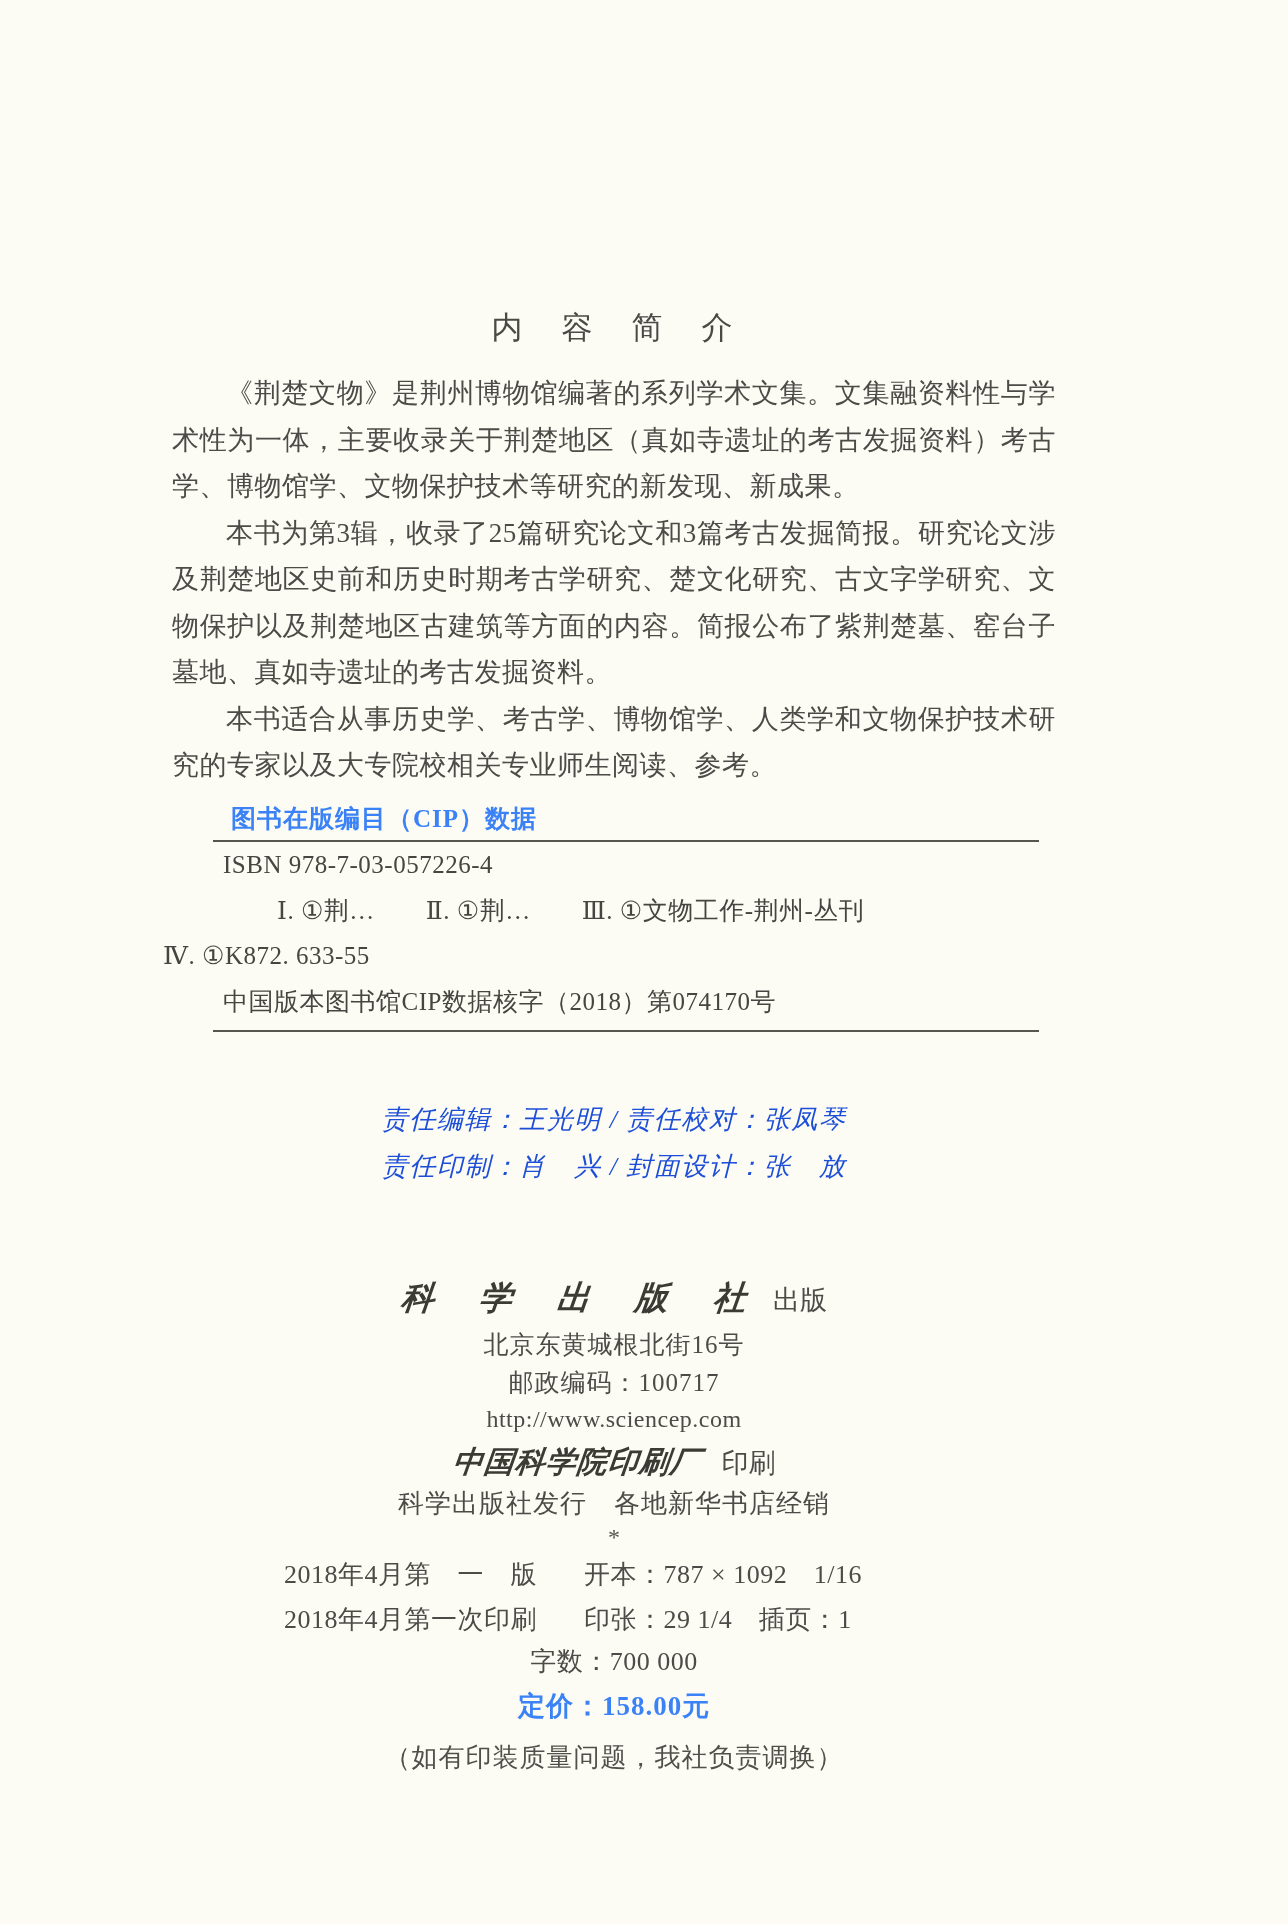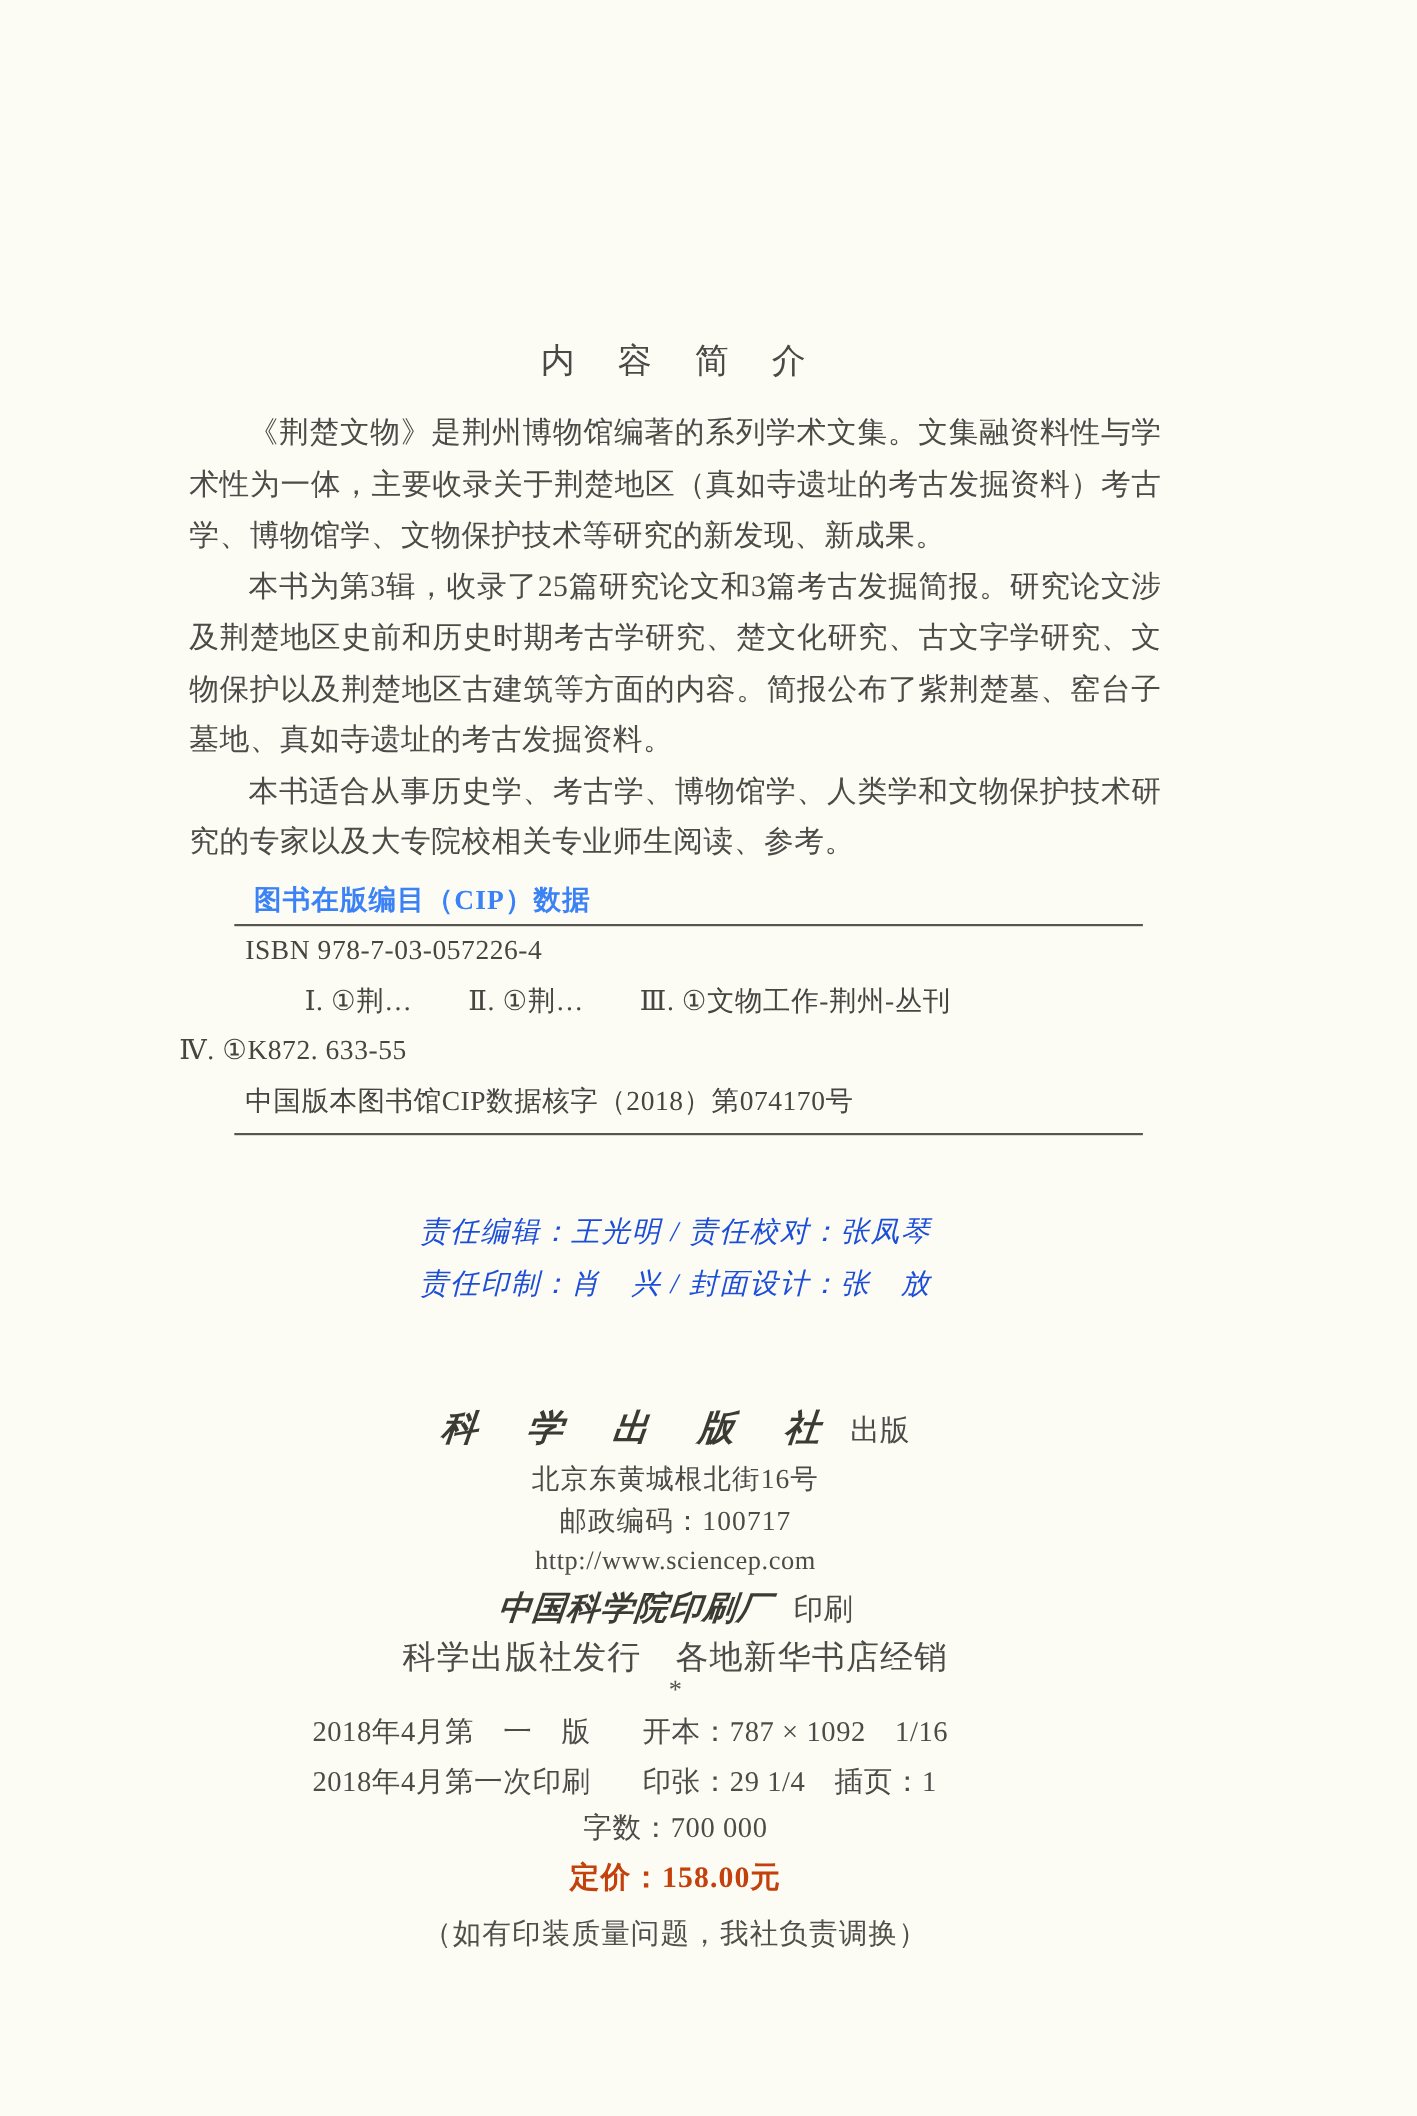--- a/index.html
+++ b/index.html
@@ -74,33 +74,33 @@
     color:#3b3a35;
   }
   .publisher-line{top:1276px;font-size:27px;}
   .publisher-line .brand{font-size:33px;letter-spacing:6px;}
   .address-line{top:1328px;font-size:25px;letter-spacing:1px;}
   .postcode-line{top:1366px;font-size:25px;letter-spacing:1px;}
   .website-line{top:1406px;font-size:24px;letter-spacing:0.5px;}
   .printer-line{top:1442px;font-size:27px;}
   .printer-line .brand{font-size:30px;letter-spacing:1px;}
   .brand-suffix{margin-left:14px;}
-  .distribution-line{top:1486px;font-size:30px;letter-spacing:1px;}
+  .distribution-line{top:1486px;font-size:26px;letter-spacing:1px;}
   .separator-line{top:1524px;font-size:24px;color:#55544f;}
   .edition{top:1552px;left:172px;width:884px;font-size:26px;}
   .edition-row{
     display:flex;
     justify-content:center;
     line-height:45px;
     white-space:pre-wrap;
   }
   .edition-cell-left{width:300px;text-align:left;letter-spacing:0.5px;}
   .edition-cell-right{width:360px;text-align:left;letter-spacing:0.5px;}
   .wordcount-line{top:1644px;font-size:26px;letter-spacing:0.5px;white-space:pre-wrap;}
-  .price-line{top:1688px;font-size:27px;font-weight:bold;color:#c2410c;letter-spacing:1px;}
+  .price-line{top:1688px;font-size:27px;font-weight:bold;color:#3b82f6;letter-spacing:1px;}
   .notice-line{top:1740px;font-size:26px;letter-spacing:1px;color:#504f4b;}
 </style>
 </head>
 <body>
 
 <div class="abs page-title">内　容　简　介</div>
 
 <div class="abs intro">
   <p>《荆楚文物》是荆州博物馆编著的系列学术文集。文集融资料性与学术性为一体，主要收录关于荆楚地区（真如寺遗址的考古发掘资料）考古学、博物馆学、文物保护技术等研究的新发现、新成果。</p>
   <p>本书为第3辑，收录了25篇研究论文和3篇考古发掘简报。研究论文涉及荆楚地区史前和历史时期考古学研究、楚文化研究、古文字学研究、文物保护以及荆楚地区古建筑等方面的内容。简报公布了紫荆楚墓、窑台子墓地、真如寺遗址的考古发掘资料。</p>

